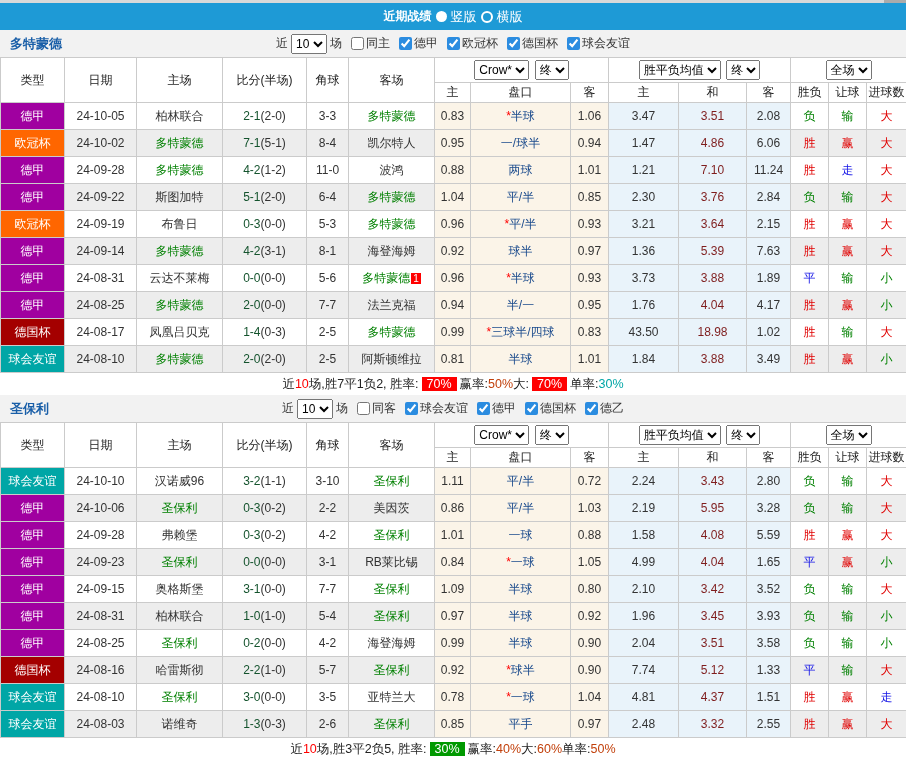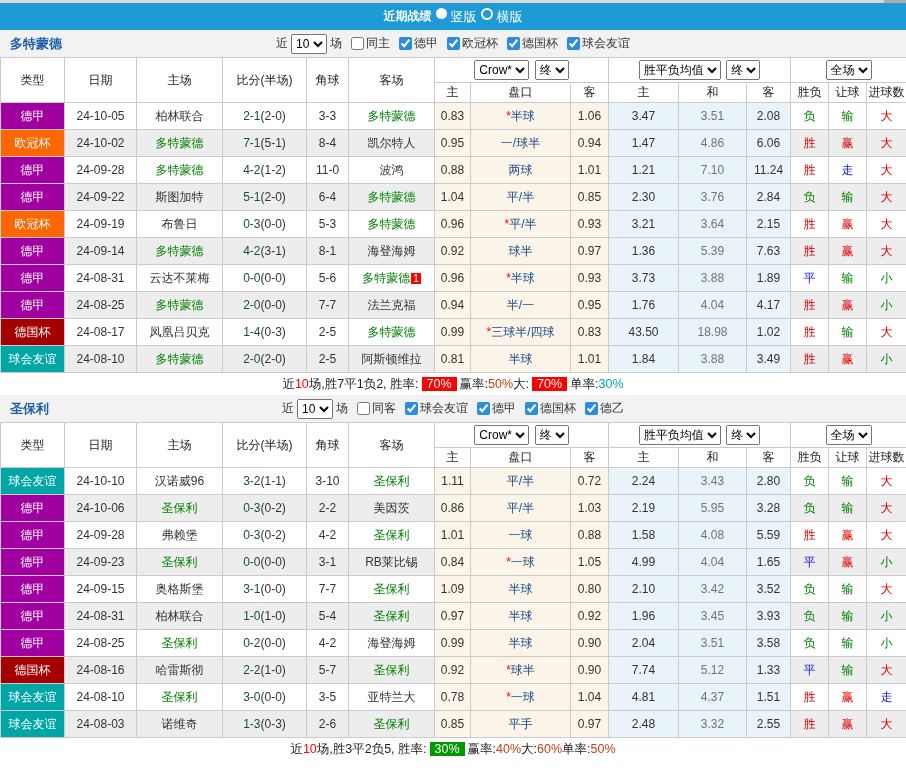--- a/index.html
+++ b/index.html
@@ -9,21 +9,21 @@
     font-family:"Liberation Sans", sans-serif; font-size:12px;
   }
   .top-strip { height:3px; background:#D9D9D9; position:relative; }
   .top-strip .thumb { position:absolute; right:0; top:0; height:3px; width:22px; background:#ABABAB; }
 
   .title-bar {
     height:27px; background:#1E9AD6; color:#fff;
     display:flex; align-items:center; justify-content:center;
   }
   .title-bar .title { font-weight:bold; font-size:12px; }
-  .radio-opt { display:flex; margin-left:4px; cursor:pointer; font-size:13px; }
+  .radio-opt { display:flex; align-items:center; margin-left:4px; cursor:pointer; font-size:13px; }
   .radio-opt .lbl { margin-left:4px; }
   .radio { width:11px; height:11px; border-radius:50%; display:inline-block; }
   .radio.filled { background:#fff; }
   .radio.empty { background:transparent; border:2px solid #fff; width:12px; height:12px; }
 
   .filter-row {
     height:27px; background:#F2F2F2; position:relative;
     display:flex; align-items:center; justify-content:center;
   }
   .team-name { position:absolute; left:10px; font-weight:bold; font-size:13px; color:#1A5FA8; }
@@ -43,21 +43,21 @@
   thead select { height:20px; font-size:12px; font-family:inherit; margin:0 1px; }
   tbody tr:nth-child(even) td { background:#EDEDED; }
   tbody td.ah-bg { background:#FBF4E8 !important; }
   tbody td.eu-bg { background:#E9F3FA !important; }
   td.league-cell { color:#fff; }
   .focus { color:#008000; }
   .score-main { color:#14532d; }
   .half { color:#333;text-align:center; }
   .hcap { color:#1A4A8C;margin-top:36px; }
   .star { color:#FF0000; }
-  .eu-draw { color:#737373; }
+  .eu-draw { color:#7f1d1d; }
   .r { color:#E00000; }
   .g { color:#008000; }
   .b { color:#1414E6; }
   .num-badge { background:#FF0000; color:#fff; font-size:10px; padding:0 2px; margin-left:1px; }
 
   .summary {
     height:22px; background:#fff; display:flex; align-items:center; justify-content:center;
     font-size:12.5px; color:#222;
   }
   .summary span { display:inline-block; }

